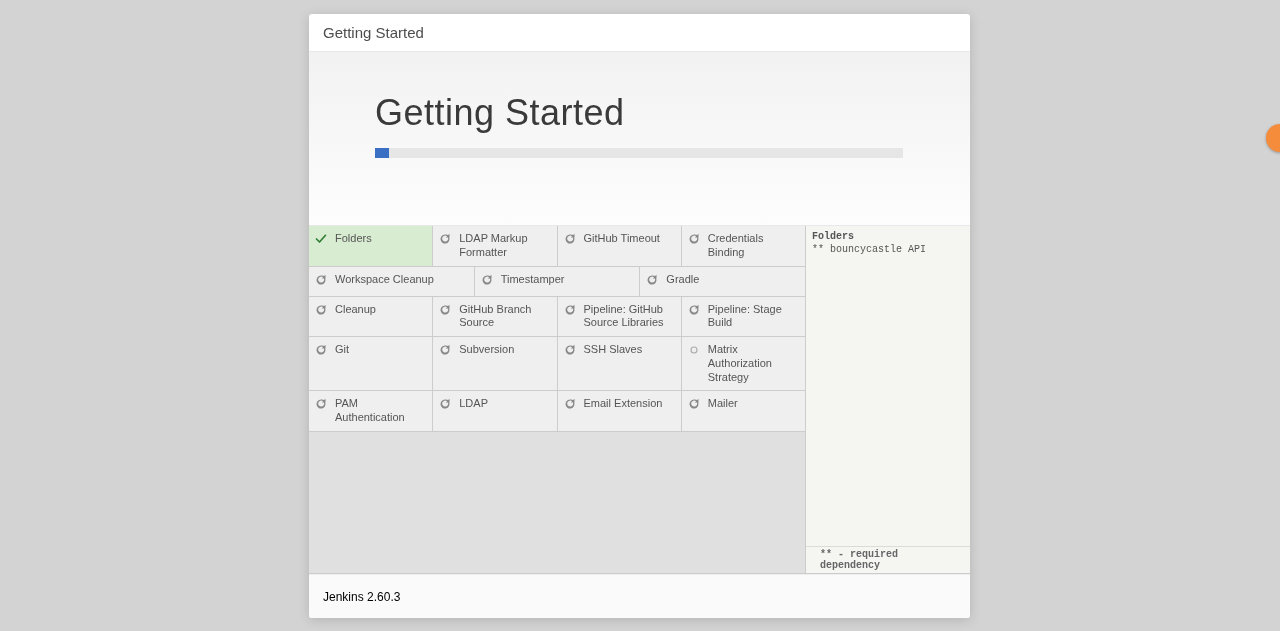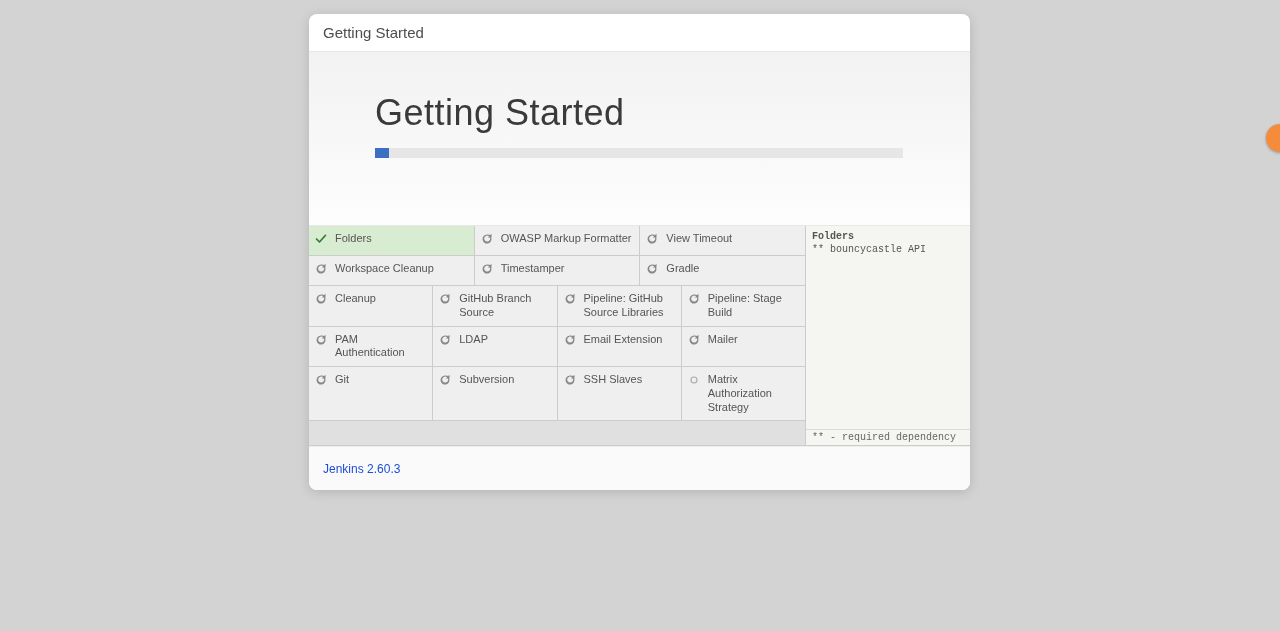--- a/index.html
+++ b/index.html
@@ -11,23 +11,23 @@
     color: #333;
     position: relative;
     overflow: hidden;
   }
 
   .modal {
     position: absolute;
     left: 309px;
     top: 14px;
     width: 661px;
-    height: 476px;
+    height: 604px;
     background: #fff;
-    border-radius: 8px;
+    border-radius: 3px;
     box-shadow: 0 2px 12px rgba(0,0,0,0.15);
     display: flex;
     flex-direction: column;
     overflow: hidden;
   }
 
   .modal-header {
     height: 38px;
     border-bottom: 1px solid #e8e8e8;
     padding: 0 14px;
@@ -117,34 +117,35 @@
   }
   .log-content {
     flex: 1;
     padding: 4px 6px;
     white-space: pre;
     line-height: 1.3;
   }
   .log-content .bold { font-weight: bold; }
   .log-footer {
     border-top: 1px solid #dcdcd6;
-    padding: 2px 6px;
+    padding: 2px 14px;
     font-size: 10px;
     color: #666;
+    font-weight: bold;
   }
 
   .modal-footer {
     height: 44px;
     border-top: 1px solid #eee;
     background: #fafafa;
     padding: 0 14px;
     display: flex;
     align-items: center;
     font-size: 12px;
-    color: #1d4ed8;
+    color: #000000;
   }
 
   .badge {
     position: absolute;
     right: -14px;
     top: 124px;
     width: 28px;
     height: 28px;
     border-radius: 50%;
     background: #f58c3c;
@@ -173,24 +174,27 @@
 
   <div class="install-body">
     <div class="plugin-grid" id="plugin-grid">
 
     <div class="plugin-row">
           <div class="plugin-cell done"><span class="icon"><svg class="check" viewBox="0 0 16 16" width="12" height="12">
                 <path d="M2 8 L6 12 L14 3" fill="none" stroke-width="2.2" stroke-linecap="round" stroke-linejoin="round"></path>
               </svg></span><span>Folders</span></div>
           <div class="plugin-cell"><span class="icon"><svg class="spinner" viewBox="0 0 16 16" width="12" height="12">
                 <path d="M8 2a6 6 0 1 0 5.65 4H12a4 4 0 1 1-1.17-1.66L9 6h5V1l-1.76 1.76A6 6 0 0 0 8 2z"></path>
-              </svg></span><span>OWASP Markup Formatter</span></div>
-          <div class="plugin-cell"><span class="icon"><svg class="spinner" viewBox="0 0 16 16" width="12" height="12">
-                <path d="M8 2a6 6 0 1 0 5.65 4H12a4 4 0 1 1-1.17-1.66L9 6h5V1l-1.76 1.76A6 6 0 0 0 8 2z"></path>
-              </svg></span><span>View Timeout</span></div>
+              </svg></span><span>LDAP Markup Formatter</span></div>
+          <div class="plugin-cell"><span class="icon"><svg class="spinner" viewBox="0 0 16 16" width="12" height="12">
+                <path d="M8 2a6 6 0 1 0 5.65 4H12a4 4 0 1 1-1.17-1.66L9 6h5V1l-1.76 1.76A6 6 0 0 0 8 2z"></path>
+              </svg></span><span>GitHub Timeout</span></div>
+          <div class="plugin-cell"><span class="icon"><svg class="spinner" viewBox="0 0 16 16" width="12" height="12">
+                <path d="M8 2a6 6 0 1 0 5.65 4H12a4 4 0 1 1-1.17-1.66L9 6h5V1l-1.76 1.76A6 6 0 0 0 8 2z"></path>
+              </svg></span><span>Credentials Binding</span></div>
         </div>
         <div class="plugin-row">
           <div class="plugin-cell"><span class="icon"><svg class="spinner" viewBox="0 0 16 16" width="12" height="12">
                 <path d="M8 2a6 6 0 1 0 5.65 4H12a4 4 0 1 1-1.17-1.66L9 6h5V1l-1.76 1.76A6 6 0 0 0 8 2z"></path>
               </svg></span><span>Workspace Cleanup</span></div>
           <div class="plugin-cell"><span class="icon"><svg class="spinner" viewBox="0 0 16 16" width="12" height="12">
                 <path d="M8 2a6 6 0 1 0 5.65 4H12a4 4 0 1 1-1.17-1.66L9 6h5V1l-1.76 1.76A6 6 0 0 0 8 2z"></path>
               </svg></span><span>Timestamper</span></div>
           <div class="plugin-cell"><span class="icon"><svg class="spinner" viewBox="0 0 16 16" width="12" height="12">
                 <path d="M8 2a6 6 0 1 0 5.65 4H12a4 4 0 1 1-1.17-1.66L9 6h5V1l-1.76 1.76A6 6 0 0 0 8 2z"></path>
@@ -202,48 +206,48 @@
               </svg></span><span>Cleanup</span></div>
           <div class="plugin-cell"><span class="icon"><svg class="spinner" viewBox="0 0 16 16" width="12" height="12">
                 <path d="M8 2a6 6 0 1 0 5.65 4H12a4 4 0 1 1-1.17-1.66L9 6h5V1l-1.76 1.76A6 6 0 0 0 8 2z"></path>
               </svg></span><span>GitHub Branch Source</span></div>
           <div class="plugin-cell"><span class="icon"><svg class="spinner" viewBox="0 0 16 16" width="12" height="12">
                 <path d="M8 2a6 6 0 1 0 5.65 4H12a4 4 0 1 1-1.17-1.66L9 6h5V1l-1.76 1.76A6 6 0 0 0 8 2z"></path>
               </svg></span><span>Pipeline: GitHub Source Libraries</span></div>
           <div class="plugin-cell"><span class="icon"><svg class="spinner" viewBox="0 0 16 16" width="12" height="12">
                 <path d="M8 2a6 6 0 1 0 5.65 4H12a4 4 0 1 1-1.17-1.66L9 6h5V1l-1.76 1.76A6 6 0 0 0 8 2z"></path>
               </svg></span><span>Pipeline: Stage Build</span></div>
-        </div>
-        <div class="plugin-row">
-          <div class="plugin-cell"><span class="icon"><svg class="spinner" viewBox="0 0 16 16" width="12" height="12">
-                <path d="M8 2a6 6 0 1 0 5.65 4H12a4 4 0 1 1-1.17-1.66L9 6h5V1l-1.76 1.76A6 6 0 0 0 8 2z"></path>
-              </svg></span><span>PAM Authentication</span></div>
-          <div class="plugin-cell"><span class="icon"><svg class="spinner" viewBox="0 0 16 16" width="12" height="12">
-                <path d="M8 2a6 6 0 1 0 5.65 4H12a4 4 0 1 1-1.17-1.66L9 6h5V1l-1.76 1.76A6 6 0 0 0 8 2z"></path>
-              </svg></span><span>LDAP</span></div>
-          <div class="plugin-cell"><span class="icon"><svg class="spinner" viewBox="0 0 16 16" width="12" height="12">
-                <path d="M8 2a6 6 0 1 0 5.65 4H12a4 4 0 1 1-1.17-1.66L9 6h5V1l-1.76 1.76A6 6 0 0 0 8 2z"></path>
-              </svg></span><span>Email Extension</span></div>
-          <div class="plugin-cell"><span class="icon"><svg class="spinner" viewBox="0 0 16 16" width="12" height="12">
-                <path d="M8 2a6 6 0 1 0 5.65 4H12a4 4 0 1 1-1.17-1.66L9 6h5V1l-1.76 1.76A6 6 0 0 0 8 2z"></path>
-              </svg></span><span>Mailer</span></div>
         </div>
         <div class="plugin-row">
           <div class="plugin-cell"><span class="icon"><svg class="spinner" viewBox="0 0 16 16" width="12" height="12">
                 <path d="M8 2a6 6 0 1 0 5.65 4H12a4 4 0 1 1-1.17-1.66L9 6h5V1l-1.76 1.76A6 6 0 0 0 8 2z"></path>
               </svg></span><span>Git</span></div>
           <div class="plugin-cell"><span class="icon"><svg class="spinner" viewBox="0 0 16 16" width="12" height="12">
                 <path d="M8 2a6 6 0 1 0 5.65 4H12a4 4 0 1 1-1.17-1.66L9 6h5V1l-1.76 1.76A6 6 0 0 0 8 2z"></path>
               </svg></span><span>Subversion</span></div>
           <div class="plugin-cell"><span class="icon"><svg class="spinner" viewBox="0 0 16 16" width="12" height="12">
                 <path d="M8 2a6 6 0 1 0 5.65 4H12a4 4 0 1 1-1.17-1.66L9 6h5V1l-1.76 1.76A6 6 0 0 0 8 2z"></path>
               </svg></span><span>SSH Slaves</span></div>
           <div class="plugin-cell"><span class="icon"><svg viewBox="0 0 16 16" width="12" height="12">
                 <circle cx="8" cy="8" r="4" fill="none" stroke="#aaa" stroke-width="1.5"></circle>
               </svg></span><span>Matrix Authorization Strategy</span></div>
+        </div>
+        <div class="plugin-row">
+          <div class="plugin-cell"><span class="icon"><svg class="spinner" viewBox="0 0 16 16" width="12" height="12">
+                <path d="M8 2a6 6 0 1 0 5.65 4H12a4 4 0 1 1-1.17-1.66L9 6h5V1l-1.76 1.76A6 6 0 0 0 8 2z"></path>
+              </svg></span><span>PAM Authentication</span></div>
+          <div class="plugin-cell"><span class="icon"><svg class="spinner" viewBox="0 0 16 16" width="12" height="12">
+                <path d="M8 2a6 6 0 1 0 5.65 4H12a4 4 0 1 1-1.17-1.66L9 6h5V1l-1.76 1.76A6 6 0 0 0 8 2z"></path>
+              </svg></span><span>LDAP</span></div>
+          <div class="plugin-cell"><span class="icon"><svg class="spinner" viewBox="0 0 16 16" width="12" height="12">
+                <path d="M8 2a6 6 0 1 0 5.65 4H12a4 4 0 1 1-1.17-1.66L9 6h5V1l-1.76 1.76A6 6 0 0 0 8 2z"></path>
+              </svg></span><span>Email Extension</span></div>
+          <div class="plugin-cell"><span class="icon"><svg class="spinner" viewBox="0 0 16 16" width="12" height="12">
+                <path d="M8 2a6 6 0 1 0 5.65 4H12a4 4 0 1 1-1.17-1.66L9 6h5V1l-1.76 1.76A6 6 0 0 0 8 2z"></path>
+              </svg></span><span>Mailer</span></div>
         </div>
         <div class="grid-filler"></div>
       </div>
     <div class="log-pane">
       <div class="log-content" id="log-content"><span class="bold">Folders</span>
 <span>** bouncycastle API</span>
 </div>
       <div class="log-footer">** - required dependency</div>
     </div>
   </div>

